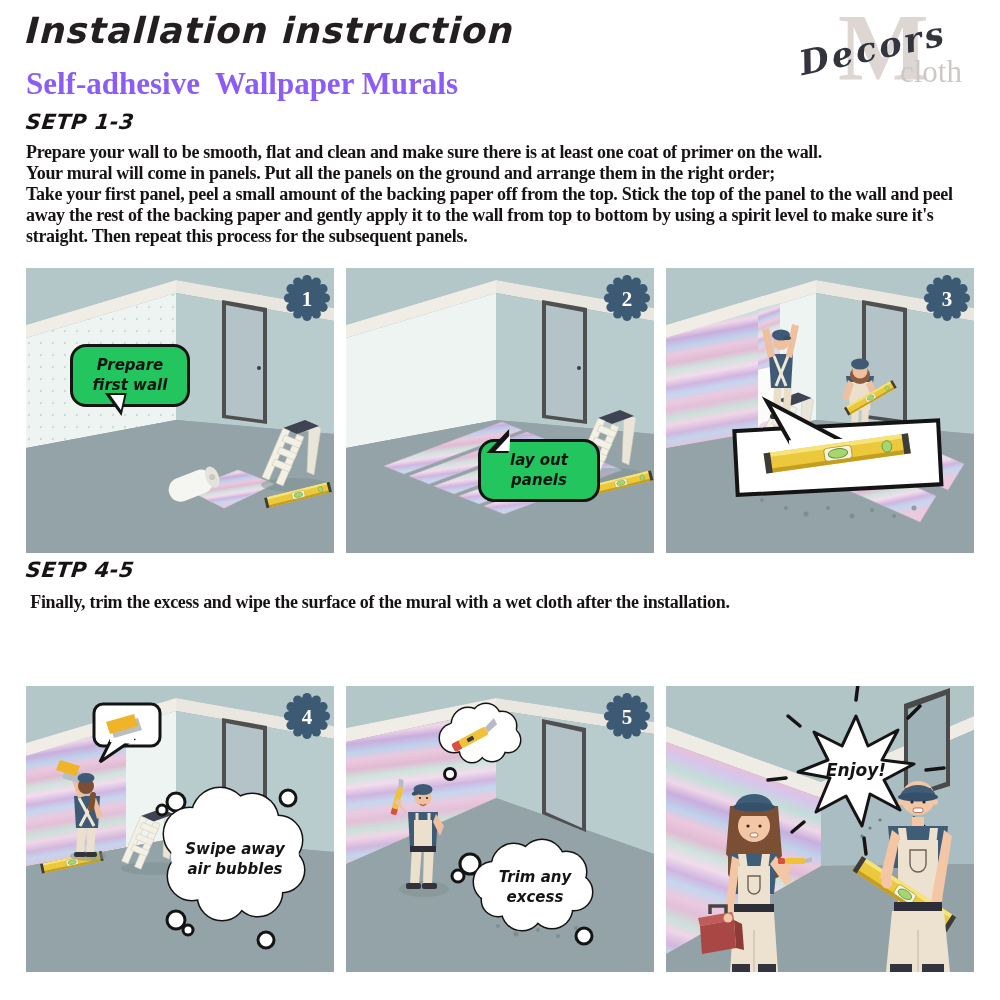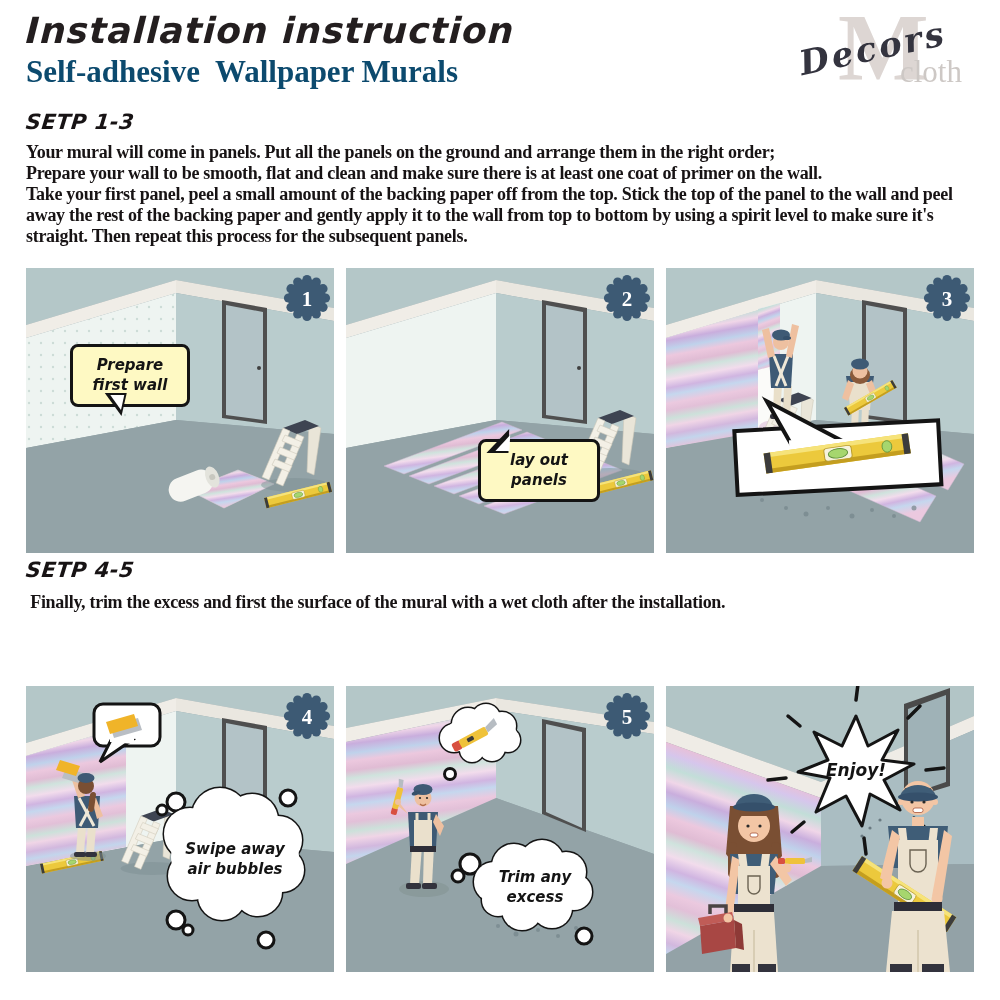--- a/index.html
+++ b/index.html
@@ -1,41 +1,41 @@
 <!DOCTYPE html>
 <html><head>
 <meta charset="utf-8">
 <style>
   html,body{margin:0;padding:0;background:#fff;}
   .page{position:relative;width:1000px;height:1000px;background:#fff;overflow:hidden;
         font-family:"Liberation Serif",serif;color:#221d1e;}
   .title{position:absolute;left:26px;top:10px;font:italic 800 36px "DejaVu Sans",sans-serif;
          letter-spacing:1px;color:#231e1f;transform:skewX(-3deg);}
-  .subtitle{position:absolute;left:26px;top:54px;font:700 31px "Liberation Serif",serif;
-            white-space:pre;color:#0c4a6e;}
+  .subtitle{position:absolute;left:26px;top:66px;font:700 31px "Liberation Serif",serif;
+            white-space:pre;color:#8b5cf6;}
   .sec-head{position:absolute;font:italic 800 21px "DejaVu Sans",sans-serif;
             letter-spacing:.5px;transform:skewX(-6deg);color:#171314;}
   .sec-body{position:absolute;width:958px;font:700 18px/1.16 "Liberation Serif",serif;
             letter-spacing:-0.3px;color:#171314;}
   .sec-body .ln{display:block;white-space:pre-wrap;}
   .h1{left:26px;top:110px;} .b1{left:26px;top:142px;}
   .h2{left:26px;top:558px;} .b2{left:26px;top:592px;}
   
   .logo{position:absolute;top:4px;right:16px;width:180px;height:100px;}
   .logo-m{position:absolute;left:34px;top:-12px;font:700 96px "Liberation Serif",serif;color:#ddd6d3;}
   .logo-script{position:absolute;left:-6px;top:24px;font:italic 700 34px "DejaVu Serif",serif;
                color:#34343f;transform:rotate(-12deg);letter-spacing:3px;}
   .logo-rest{position:absolute;left:96px;top:50px;font:400 31px "Liberation Serif",serif;color:#cdc8c5;}
   
   .panel{position:absolute;width:308px;height:285px;overflow:hidden;background:#93a3a7;}
   .panel svg.scene{position:absolute;left:0;top:0;width:100%;height:100%;}
   .r1{top:268px;} .r2{top:686px;height:286px;}
   .c1{left:26px;} .c2{left:346px;} .c3{left:666px;}
   
-  .sb{position:absolute;z-index:5;background:#fef9c3;border:3px solid #141414;border-radius:8px;
+  .sb{position:absolute;z-index:5;background:#22c55e;border:3px solid #141414;border-radius:16px;
       font:italic 700 15px/1.3 "DejaVu Sans",sans-serif;color:#141414;text-align:center;
       padding:9px 5px;}
   .sb .ln{display:block;}
   .sb.tail-down::after{content:"";position:absolute;left:32%;bottom:-23px;width:0;height:0;
       border:11px solid transparent;border-top:23px solid #141414;transform:skewX(14deg);}
   .sb.tail-down::before{content:"";position:absolute;left:calc(32% + 4px);bottom:-13px;width:0;height:0;
       border:7px solid transparent;border-top:15px solid #fff;transform:skewX(14deg);z-index:2;}
   .sb.tail-up::after{content:"";position:absolute;left:14px;top:-24px;width:0;height:0;
       border:11px solid transparent;border-bottom:24px solid #141414;transform:skewX(-26deg);}
   .sb.tail-up::before{content:"";position:absolute;left:20px;top:-14px;width:0;height:0;
@@ -155,28 +155,28 @@
   <div class="subtitle">Self-adhesive  Wallpaper Murals</div>
 
   <div class="logo">
     <span class="logo-m">M</span>
     <span class="logo-rest">cloth</span>
     <span class="logo-script">Decors</span>
   </div>
 
   <div class="sec-head h1">SETP 1-3</div>
   <div class="sec-body b1">
+    <span class="ln">Prepare your wall to be smooth, flat and clean and make sure there is at least one coat of primer on the wall.</span>
     <span class="ln">Your mural will come in panels. Put all the panels on the ground and arrange them in the right order;</span>
-    <span class="ln">Prepare your wall to be smooth, flat and clean and make sure there is at least one coat of primer on the wall.</span>
     <span class="ln">Take your first panel, peel a small amount of the backing paper off from the top. Stick the top of the panel to the wall and peel away the rest of the backing paper and gently apply it to the wall from top to bottom by using a spirit level to make sure it's straight. Then repeat this process for the subsequent panels.</span>
   </div>
 
   <div class="sec-head h2">SETP 4-5</div>
   <div class="sec-body b2">
-    <span class="ln"> Finally, trim the excess and first the surface of the mural with a wet cloth after the installation.</span>
+    <span class="ln"> Finally, trim the excess and wipe the surface of the mural with a wet cloth after the installation.</span>
   </div>
 
   <div class="panel r1 c1">
     <svg class="scene" viewBox="0 0 308 285">
       <polygon points="0,0 308,0 308,40 150,12 0,57" fill="#b4c7c8"></polygon>
       <polygon points="0,57 150,12 150,25 0,70" fill="#f0ede7"></polygon>
       <polygon points="150,12 308,40 308,53 150,25" fill="#eae7e0"></polygon>
       <polygon points="0,70 150,25 150,152 0,180" fill="#eef4f1"></polygon>
       <polygon points="0,70 150,25 150,152 0,180" fill="url(#dots)" opacity="0.85"></polygon>
       <polygon points="150,25 308,53 308,166 150,152" fill="#b9cccd"></polygon>

